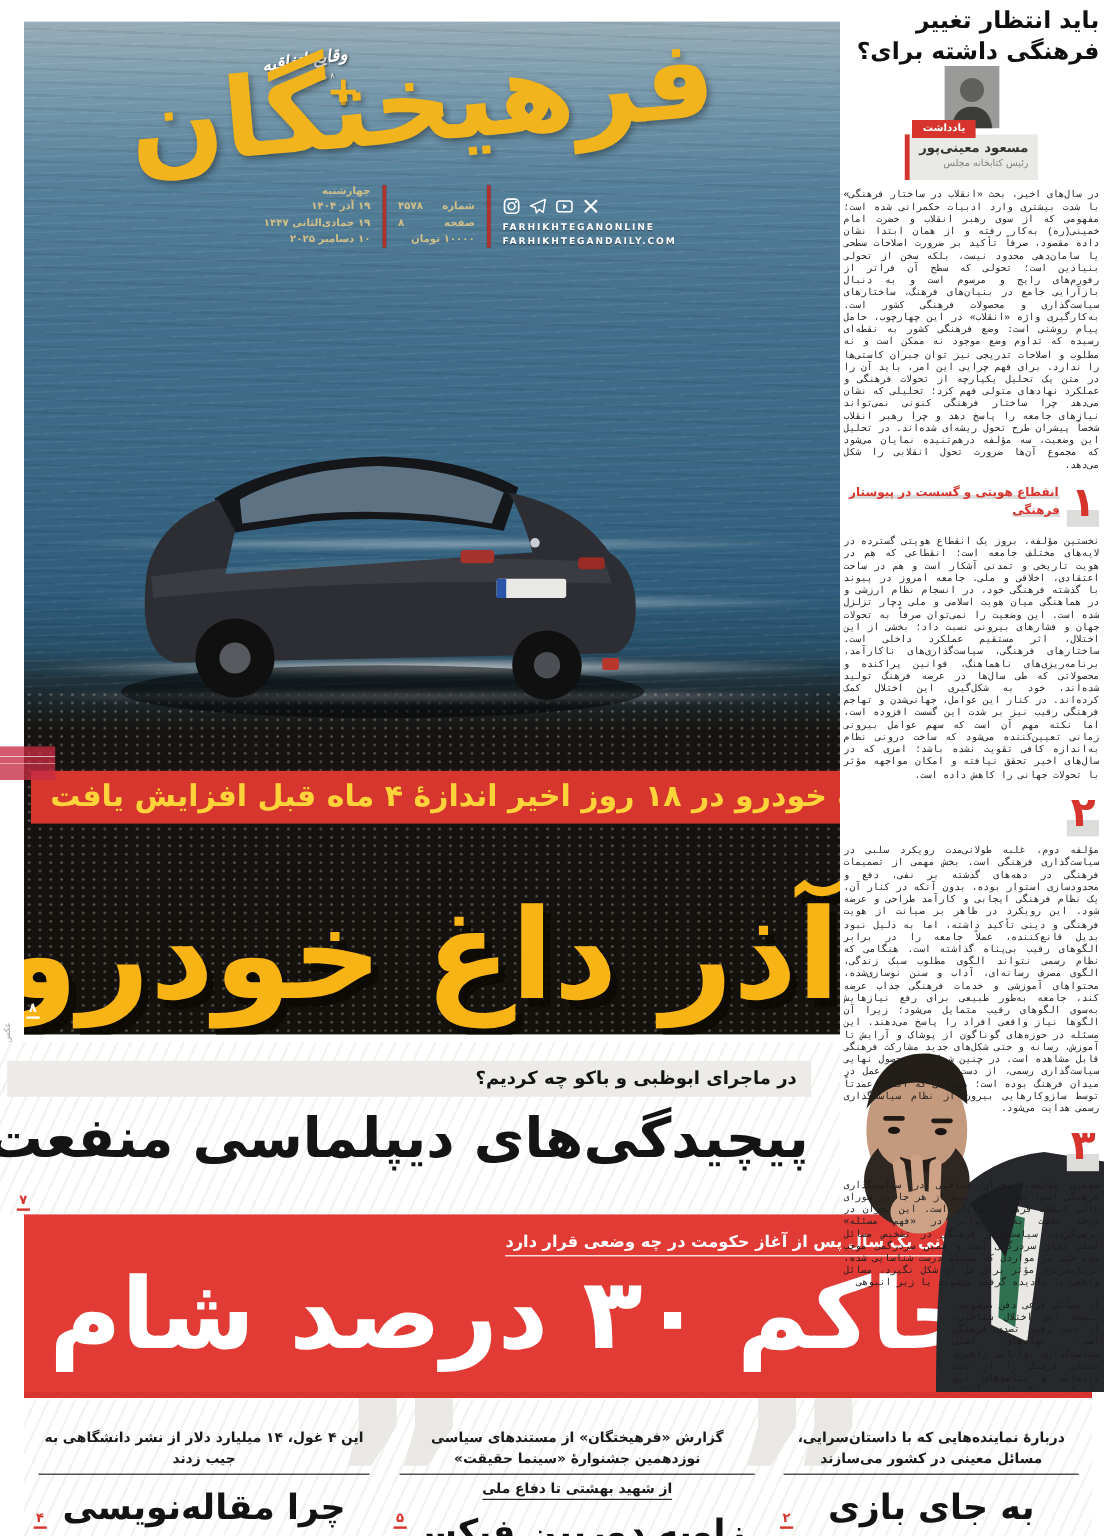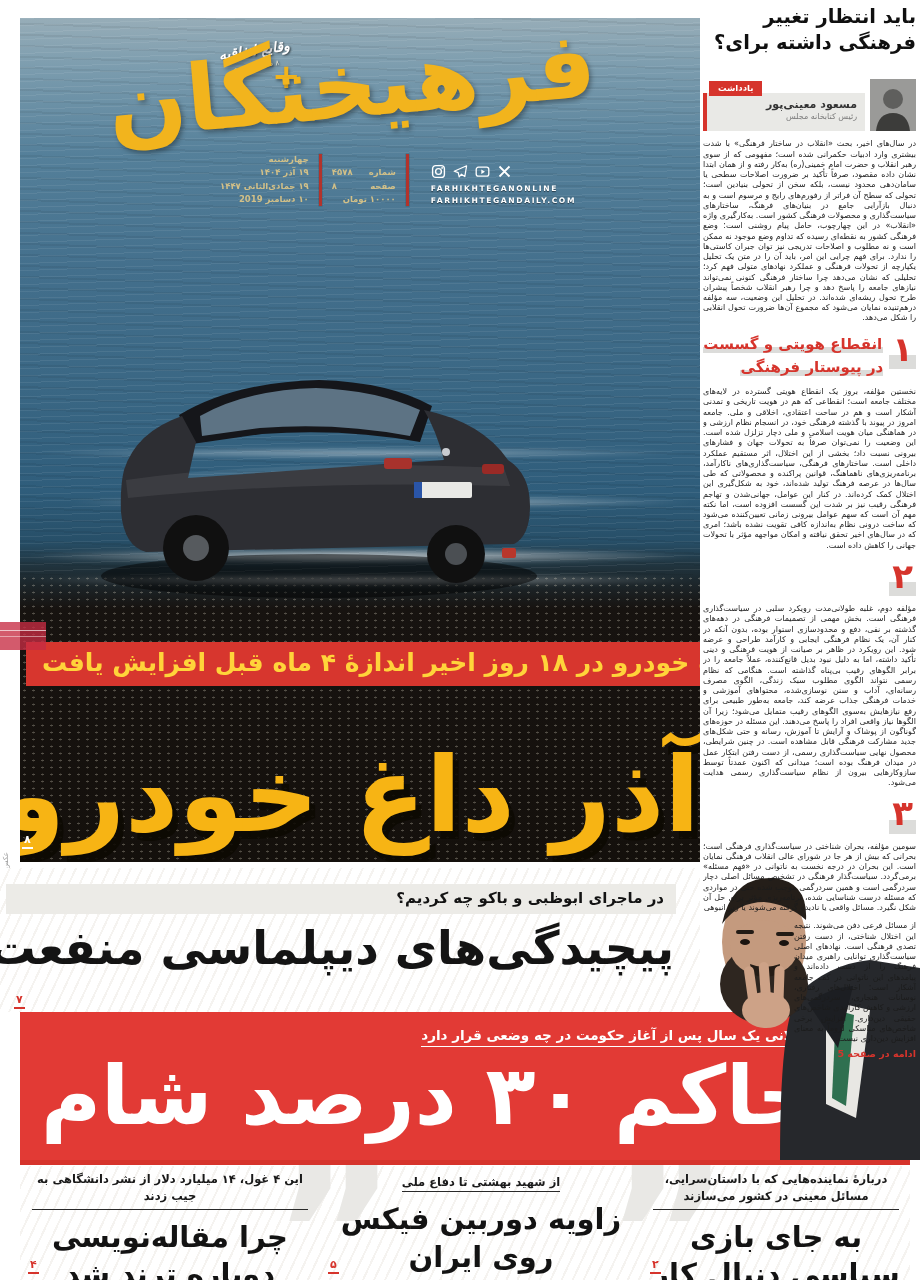--- a/index.html
+++ b/index.html
@@ -42,21 +42,21 @@
     text-shadow:1px 1px 2px rgba(0,0,0,.6); line-height:1.2; }
   .supp small { display:block; font-style:normal; font-weight:normal; font-size:7px; color:#efeadb; margin-top:3px; letter-spacing:1px; }
 
   .infobar { position:absolute; left:200px; top:134px; display:flex; direction:ltr; gap:10px; align-items:flex-end; }
   .ib-col { direction:rtl; }
   .ib-date div { font-size:8.5px; font-weight:bold; color:#d2c088; line-height:1.55; text-align:right; white-space:nowrap; }
   .ib-issue { width:64px; }
   .ib-issue .pair { display:flex; justify-content:space-between; font-size:8.5px; font-weight:bold; color:#d2c088; line-height:1.55; }
   .ib-issue .num { letter-spacing:2px; }
   .ib-sep { width:3px; height:52px; background:#b2332c; margin-top:2px; box-shadow:0 0 0 0.5px rgba(0,0,0,.2); }
-  .ib-social { direction:ltr;margin-left:12px; }
+  .ib-social { direction:ltr; }
   .icons { display:flex; gap:7px; margin-bottom:4px; }
   .icons svg { display:block; }
   .ib-url { font-size:7.6px; font-weight:bold; color:#ffffff; letter-spacing:1.6px; line-height:1.5; white-space:nowrap; text-shadow:0 1px 1px rgba(0,0,0,.5); }
 
   
   .lead-strip { position:absolute; left:6px; top:624px; background:#d7362e; color:#ffd43a;
     font-size:25px; font-weight:bold; padding:6px 16px 9px; white-space:nowrap; }
   .lead-headline { position:absolute; left:0; right:0; bottom:0; text-align:center;
     font-size:104px; font-weight:bold; color:#f7b414; white-space:nowrap; line-height:1.28;
     letter-spacing:-3px; text-shadow:6px 8px 0 rgba(12,9,2,0.88); }
@@ -66,32 +66,32 @@
   .watermark-tab { position:absolute; left:0; top:622px; width:46px; height:28px; z-index:6;
     background:rgba(199,44,66,0.78);
     background-image:linear-gradient(transparent 8px, rgba(255,255,255,.65) 8px, rgba(255,255,255,.65) 9px, transparent 9px,
       transparent 14px, rgba(255,255,255,.45) 14px, rgba(255,255,255,.45) 15px, transparent 15px); }
   .credit-vert { position:absolute; left:2px; top:852px; writing-mode:vertical-rl; transform:rotate(180deg);
     font-size:7px; color:#9a9a9a; letter-spacing:.5px; }
 
   
   .note-col { position:absolute; left:703px; top:4px; width:213px; height:1154px; overflow:hidden; z-index:4; }
   .note-title { font-size:19.5px; font-weight:bold; color:#101010; line-height:1.32; text-align:right; }
-  .author-row { margin-top:24px; display:flex; gap:5px; align-items:flex-end; }
+  .author-row { margin-top:0; display:flex; gap:5px; align-items:center;flex-direction:column; }
   .a-photo { width:46px; height:52px; flex:0 0 auto; }
   .a-info { flex:1; position:relative; background:#e9e9e6; border-left:4px solid #d6342c;
     padding:5px 8px 4px; text-align:right; min-height:38px; }
   .a-tag { position:absolute; top:-12px; left:2px; background:#d6342c; color:#fff; font-size:8.5px; font-weight:bold; padding:2px 9px 3px; }
   .a-name { font-size:11px; font-weight:bold; color:#333; }
   .a-role { font-size:8px; color:#7c7c7c; margin-top:1px; }
-  .note-body { margin-top:8px; font-size:8px; line-height:1.28; color:#1c1c1c; text-align:justify; }
+  .note-body { margin-top:8px; font-size:8px; line-height:1.28; color:#1c1c1c; text-align:justify;font-family:Liberation Mono, monospace; }
   .sec-head { margin:9px 0 4px; display:flex; gap:6px; align-items:flex-start; }
   .sec-num { font-size:34px; font-weight:bold; color:#d6342c; line-height:.95; padding:0 3px 4px;
     background:linear-gradient(transparent 62%, #dcdcda 62%); }
-  .sec-title { font-size:15px; font-weight:bold; color:#d6342c; line-height:1.55; }
+  .sec-title { font-size:10px; font-weight:bold; color:#d6342c; line-height:1.55; }
   .sec-title span { background:linear-gradient(transparent 66%, #dcdcda 66%); padding:0 1px; }
   .narrow { width:122px; }
   .continue { margin-top:4px; font-size:9.5px; font-weight:bold; color:#d6342c; }
 
   
   .man { position:absolute; left:688px; top:868px; width:232px; height:292px; z-index:3; overflow:hidden; }
 
   
   .dip { position:absolute; left:0; top:868px; width:700px; height:144px;
     background:repeating-linear-gradient(115deg,#ffffff 0 8px,#f5f3f0 8px 10px); }
@@ -108,21 +108,21 @@
     border-bottom:1.5px solid #fff; padding-bottom:3px; }
   .band-headline { margin-top:2px; padding-right:16px; font-size:82px; font-weight:bold; color:#ffffff;
     white-space:nowrap; letter-spacing:-2px; line-height:1.15; }
   .band-page { position:absolute; right:8px; bottom:6px; color:#fff; font-size:10px; font-weight:bold;
     border-bottom:1.5px solid #fff; padding:0 2px 1px; }
   .red-line { position:absolute; left:20px; top:1160px; width:890px; height:5px; background:#d6342c; z-index:5; }
 
   
   .bottom { position:absolute; left:20px; top:1166px; width:890px; height:114px; display:flex; direction:rtl;
     background:repeating-linear-gradient(115deg,#ffffff 0 8px,#f5f3f0 8px 10px); z-index:4; }
-  .b-block { position:relative; padding-top:5px; }
+  .b-block { position:relative; padding-top:24px; }
   .b-right { width:268px; }
   .b-mid { width:322px; }
   .b-left { width:300px; }
   .b-kicker { width:fit-content; max-width:92%; margin:0 auto; font-size:11.5px; font-weight:bold; color:#1a1a1a;
     border-bottom:1px solid #2a2a2a; padding-bottom:3px; text-align:center; line-height:1.5; }
   .b-kicker2 { width:fit-content; margin:4px auto 0; font-size:11.5px; font-weight:bold; color:#1a1a1a;
     border-bottom:1px solid #2a2a2a; padding-bottom:2px; }
   .b-headline { margin-top:9px; text-align:center; font-size:29px; font-weight:bold; color:#131313; line-height:1.3; }
   .b-page { position:absolute; bottom:6px; left:8px; color:#d6342c; font-size:11px; font-weight:bold;
     border-bottom:2px solid #d6342c; padding:0 2px 1px; }
@@ -164,21 +164,21 @@
     <small>۸ صفحه ضمیمه</small>
   </div>
   <div class="logo-plus">+</div>
   <div class="logo">فرهیختگان</div>
 
   <div class="infobar">
     <div class="ib-col ib-date">
       <div>چهارشنبه</div>
       <div>۱۹ آذر ۱۴۰۴</div>
       <div>۱۹ جمادی‌الثانی ۱۴۴۷</div>
-      <div>۱۰ دسامبر 2019</div>
+      <div>۱۰ دسامبر ۲۰۲۵</div>
     </div>
     <div class="ib-sep"></div>
     <div class="ib-col ib-issue">
       <div class="pair">
           <span>شماره</span>
           <span class="num">۴۵۷۸</span>
         </div>
       <div class="pair">
           <span>صفحه</span>
           <span>۸</span>
@@ -305,20 +305,21 @@
   <div class="quote q1">”</div>
   <div class="quote q2">”</div>
 
   <div class="b-block b-right">
     <div class="b-kicker">دربارهٔ نماینده‌هایی که با داستان‌سرایی، مسائل معینی در کشور می‌سازند</div>
     <div class="b-headline">به جای بازی سیاسی دنبال کار مردم باشید</div>
     <div class="b-page">۲</div>
   </div>
 
   <div class="b-block b-mid">
+    <div class="b-kicker">گزارش «فرهیختگان» از مستندهای سیاسی نوزدهمین جشنوارهٔ «سینما حقیقت»</div>
     <div class="b-kicker2">از شهید بهشتی تا دفاع ملی</div>
     <div class="b-headline">زاویه دوربین فیکس روی ایران</div>
     <div class="b-page">۵</div>
   </div>
 
   <div class="b-block b-left">
     <div class="b-kicker">این ۴ غول، ۱۴ میلیارد دلار از نشر دانشگاهی به جیب زدند</div>
     <div class="b-headline">چرا مقاله‌نویسی دوباره ترند شد</div>
     <div class="b-page">۴</div>
   </div>

